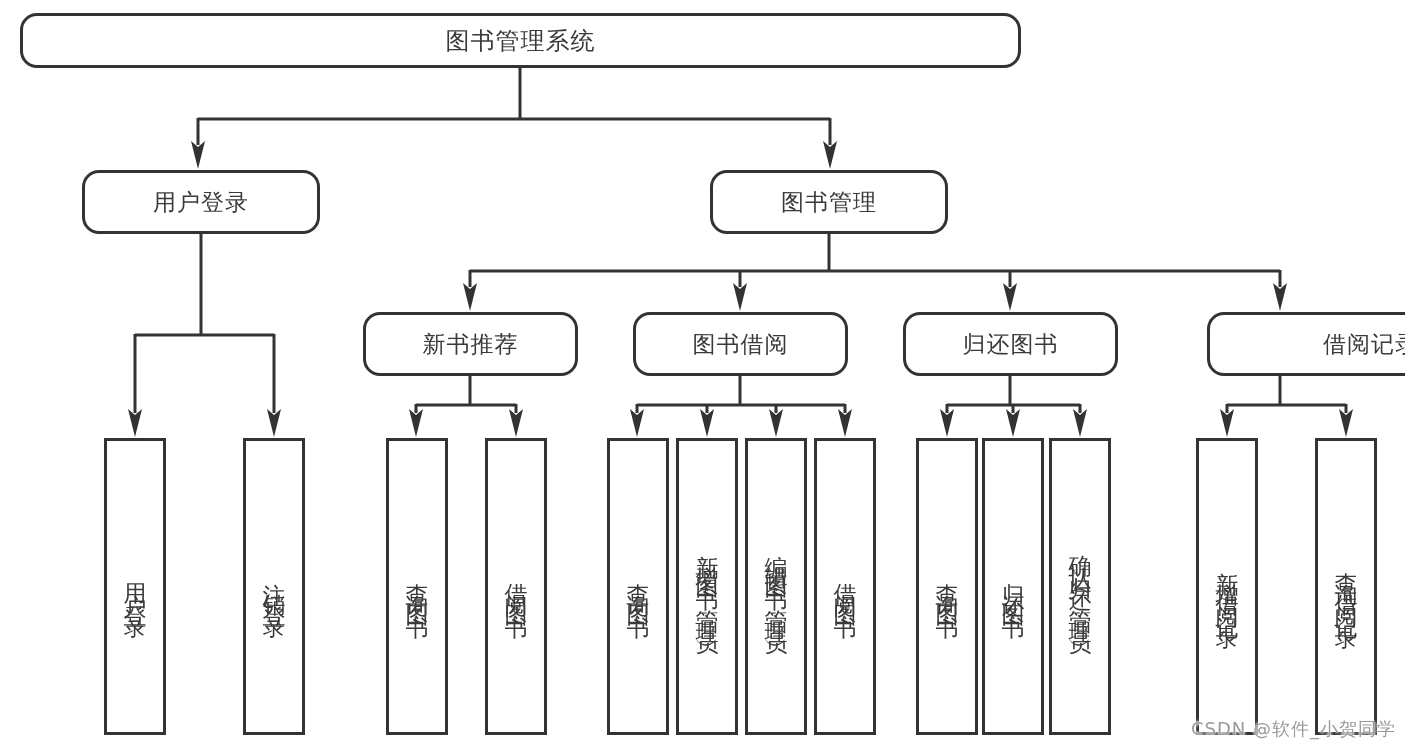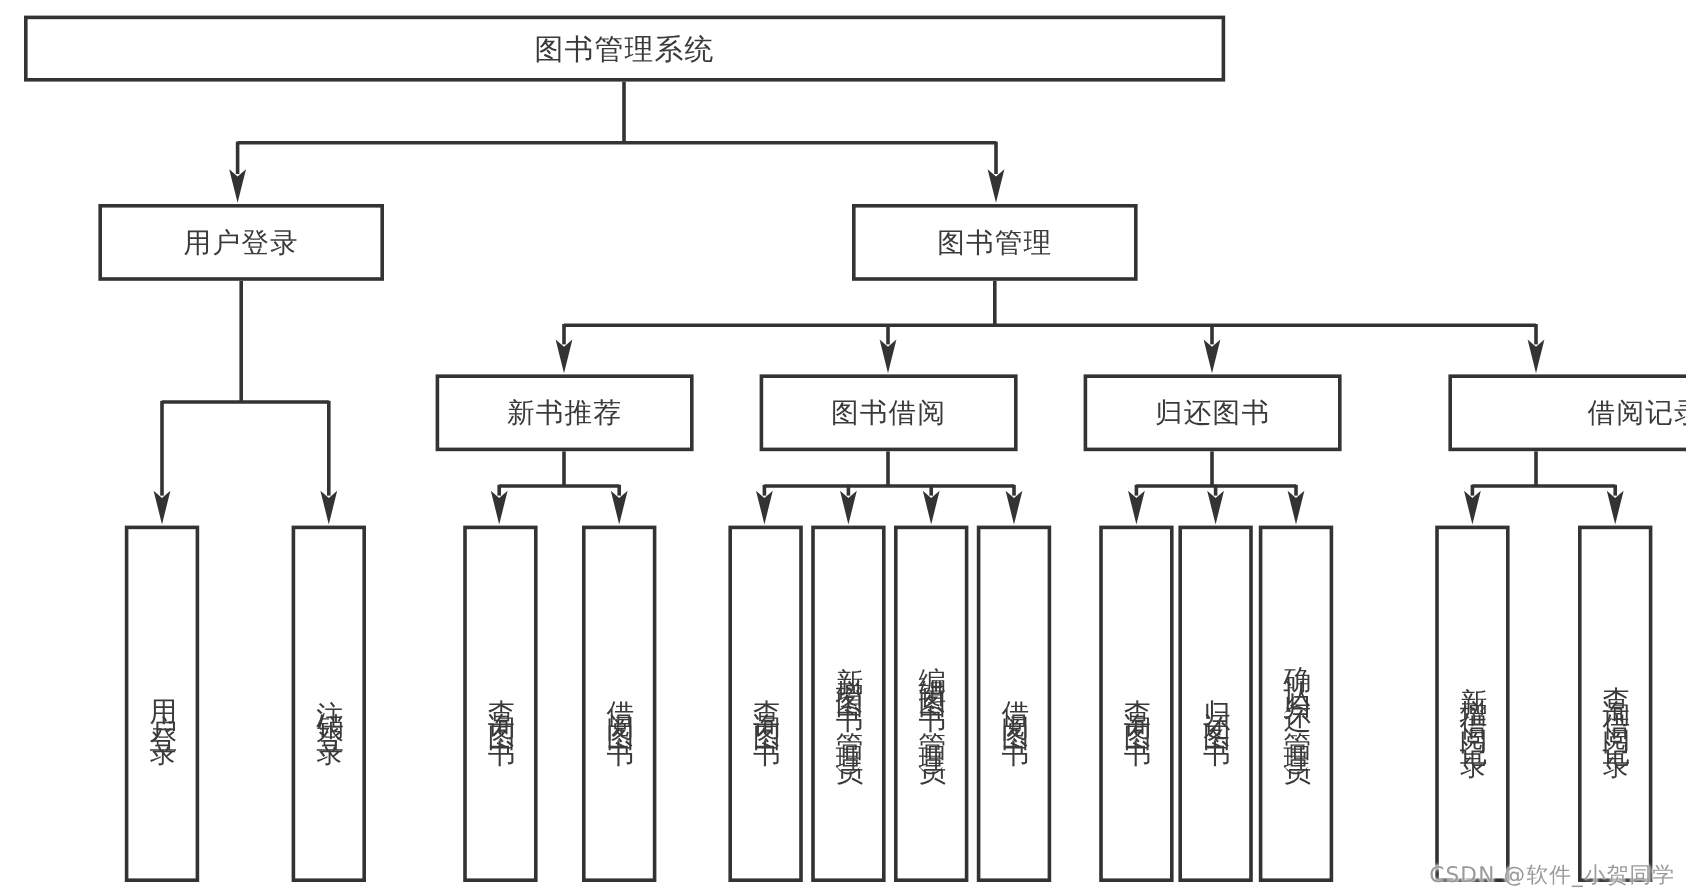--- a/index.html
+++ b/index.html
@@ -27,20 +27,21 @@
     background: #ffffff;
     color: #3a3a3a;
     display: flex;
     align-items: center;
     justify-content: center;
     text-align: center;
   }
   .hnode {
     font-size: 23px;
     letter-spacing: 1px;
+    border-radius: 17px;
   }
   .root {
     left: 20px; top: 13px;
     width: 1001px; height: 55px;
     font-size: 24px;
   }
   .lvl2 { width: 238px; height: 64px; top: 170px; }
   .lvl3 { width: 215px; height: 64px; top: 312px; }
   .leaf {
     width: 62px; height: 297px; top: 438px;

